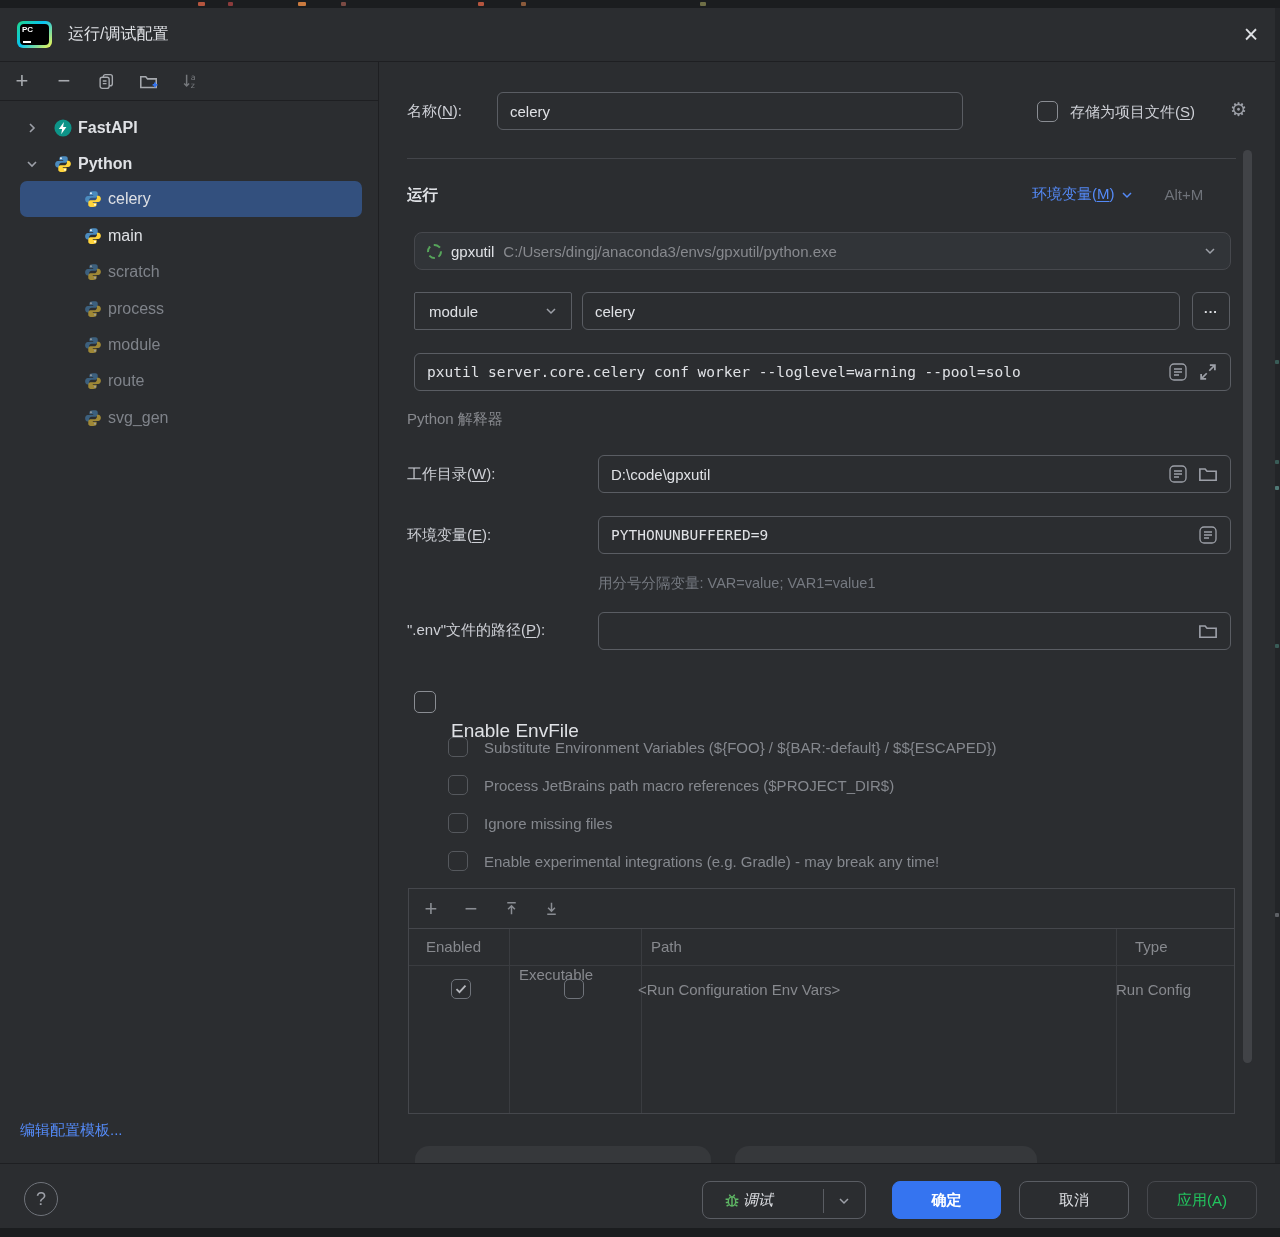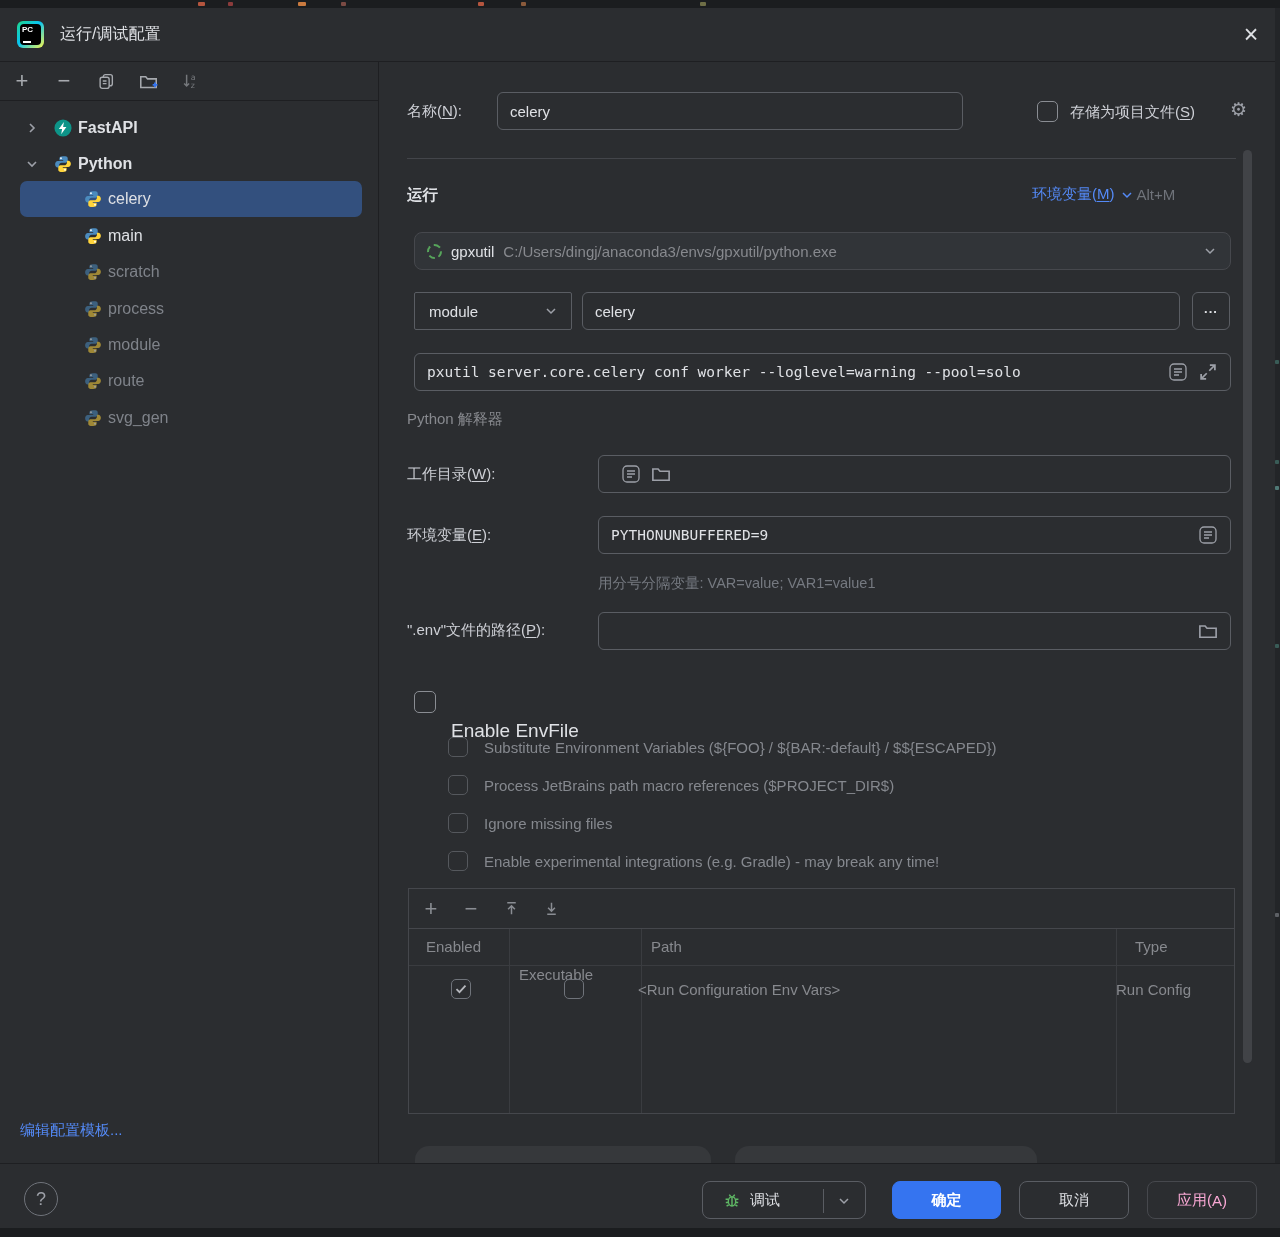--- a/index.html
+++ b/index.html
@@ -12,21 +12,21 @@
   .abs { position:absolute; }
   u { text-decoration:underline; text-underline-offset:2px; }
 
   
   .sliver { left:0; top:0; width:1280px; height:8px; background:#1b1d1f; }
   .speck { position:absolute; top:2px; height:4px; border-radius:1px; }
 
   
   .titlebar { left:0; top:8px; width:1280px; height:54px; background:#2b2d30;
     border-bottom:1px solid #1e1f22; display:flex; align-items:center; }
-  .pclogo { width:27px; height:27px; margin-left:17px; border-radius:6px;
+  .pclogo { width:35px; height:27px; margin-left:17px; border-radius:6px;
     background:linear-gradient(135deg,#21d789 0%,#07c3f2 45%,#fcf84a 100%);
     position:relative; }
   .pclogo .inner { position:absolute; inset:3px; background:#000; border-radius:4px; }
   .pclogo .pc { position:absolute; left:5px; top:4px; font-size:8px; font-weight:bold; color:#fff; letter-spacing:0; }
   .pclogo .dash { position:absolute; left:6px; bottom:5px; width:8px; height:2px; background:#fff; }
   .title-text { margin-left:16px; font-size:16px; color:#dfe1e5; }
   .close-x { position:absolute; right:13px; top:10px; width:32px; height:32px;
     display:flex; align-items:center; justify-content:center;
     color:#dfe1e5; font-size:25px; line-height:1; cursor:default; }
 
@@ -85,21 +85,21 @@
     background:repeating-linear-gradient(90deg,#9fa2a7 0 3px,transparent 3px 11px); opacity:.5; }
 
   
   .footer { left:0; top:1163px; width:1280px; height:65px; background:#2b2d30;
     border-top:1px solid #1e1f22; z-index:5; }
   .helpcirc { position:absolute; left:24px; top:18px; width:34px; height:34px; border:1.5px solid #6f737a;
     border-radius:50%; display:flex; align-items:center; justify-content:center; color:#9da0a8; font-size:18px; }
   .fbtn { position:absolute; top:17px; height:38px; border-radius:8px; border:1px solid #5a5d63;
     display:flex; align-items:center; justify-content:center; font-size:15px; color:#dfe1e5; }
   .fbtn.primary { background:#3574f0; border-color:#3574f0; color:#fff; font-weight:bold; }
-  .fbtn.disabled { border-color:#46484d; color:#f9a8d4;justify-content:center; }
+  .fbtn.disabled { border-color:#46484d; color:#22c55e;justify-content:center; }
   .bottom-strip { left:0; top:1228px; width:1280px; height:9px; background:#1b1d1f; z-index:6; }
   .right-strip { left:1275px; top:8px; width:5px; height:1220px; background:#232528; z-index:4; }
   .rs-mark { position:absolute; left:0; width:4px; height:4px; border-radius:1px; background:#3e6a63; opacity:.8; }
 
   .scrollthumb { left:1243px; top:150px; width:9px; height:913px; background:#53565b;
     opacity:.55; border-radius:5px; z-index:3; }
 
   svg { display:block; }
   .hint { color:#757980; font-size:14.5px; }
   .dimtext { color:#87898e; }
@@ -260,21 +260,21 @@
 <div class="abs" style="left:1230px;top:98px;font-size:19px;color:#9da0a8;">⚙</div>
 
 <div class="abs sep"></div>
 
 <div class="abs" style="left:407px;top:185px;font-weight:bold;font-size:15.5px;">运行</div>
 <div class="abs" style="left:1032px;top:185px;display:flex;align-items:center;">
   <span style="color:#548af7;"><span>环境变量(</span><u>M</u><span>)</span></span>
   <svg class="chevdn" style="margin-left:4px;color:#548af7;" viewBox="0 0 16 16" fill="none" stroke="currentColor" stroke-width="1.5">
       <path d="M4 6l4 4 4-4"></path>
     </svg>
-  <span style="margin-left:2px;color:#6f737a;">Alt+M</span>
+  <span style="margin-left:30px;color:#6f737a;">Alt+M</span>
 </div>
 
 <div class="field combo" style="left:414px;top:232px;width:817px;height:38px;">
   <div class="conda-ring"></div>
   <span>gpxutil</span>
   <span class="grow" style="margin-left:9px;color:#87898e;">C:/Users/dingj/anaconda3/envs/gpxutil/python.exe</span>
   <svg class="chevdn" viewBox="0 0 16 16" fill="none" stroke="currentColor" stroke-width="1.5">
       <path d="M4 6l4 4 4-4"></path>
     </svg>
 </div>
@@ -301,20 +301,21 @@
   <svg class="ficon" viewBox="0 0 16 16" fill="none" stroke="currentColor" stroke-width="1.4">
     <path d="M9.5 2.5h4v4 M13.5 2.5L9 7 M6.5 13.5h-4v-4 M2.5 13.5L7 9"></path>
   </svg>
 </div>
 <div class="abs dimtext" style="left:407px;top:410px;">Python 解释器</div>
 
 <div class="abs flabel" style="left:407px;top:465px;">
   <span>工作目录(</span><u>W</u><span>):</span>
 </div>
 <div class="field" style="left:598px;top:455px;width:633px;height:38px;">
+  <span class="grow">D:\code\gpxutil</span>
   <svg class="ficon" viewBox="0 0 20 20" fill="none" stroke="currentColor" stroke-width="1.3">
     <rect x="2" y="2" width="16" height="16" rx="4"></rect>
       <path d="M6 7h8 M6 10h8 M6 13h5"></path>
   </svg>
   <svg class="ficon" viewBox="0 0 16 16" fill="none" stroke="currentColor" stroke-width="1.3">
     <path d="M1.5 4h4.2l1.5 1.8h7.3V13H1.5z"></path>
   </svg>
 </div>
 
 <div class="abs flabel" style="left:407px;top:526px;">
@@ -392,21 +393,21 @@
 
 <div class="abs footer">
   <div class="helpcirc">
       <span>?</span>
     </div>
   <div class="fbtn" style="left:702px;width:164px;justify-content:flex-start;padding-left:20px;">
     <svg width="18" height="18" viewBox="0 0 16 16" fill="none" stroke="#5fb865" stroke-width="1.3">
       <ellipse cx="8" cy="9.2" rx="3.3" ry="4.1"></ellipse>
       <path d="M8 5.1v8.2 M5.6 3.2l1.2 1.7 M10.4 3.2L9.2 4.9 M4.7 7.4H2.3 M4.7 10.2H2.5 M5 12.3l-1.8 1.2 M11.3 7.4h2.4 M11.3 10.2h2.2 M11 12.3l1.8 1.2"></path>
     </svg>
-    <span style="margin-left:9px;">调试</span>
+    <span style="margin-left:2px;font-style:italic;">调试</span>
     <span style="position:absolute;left:120px;top:7px;width:1px;height:24px;background:#5a5d63;"></span>
     <svg class="chevdn" style="position:absolute;left:133px;top:11px;" viewBox="0 0 16 16" fill="none" stroke="currentColor" stroke-width="1.5">
         <path d="M4 6l4 4 4-4"></path>
       </svg>
   </div>
   <div class="fbtn primary" style="left:892px;width:109px;">
       <span>确定</span>
     </div>
   <div class="fbtn" style="left:1019px;width:110px;">
       <span>取消</span>

